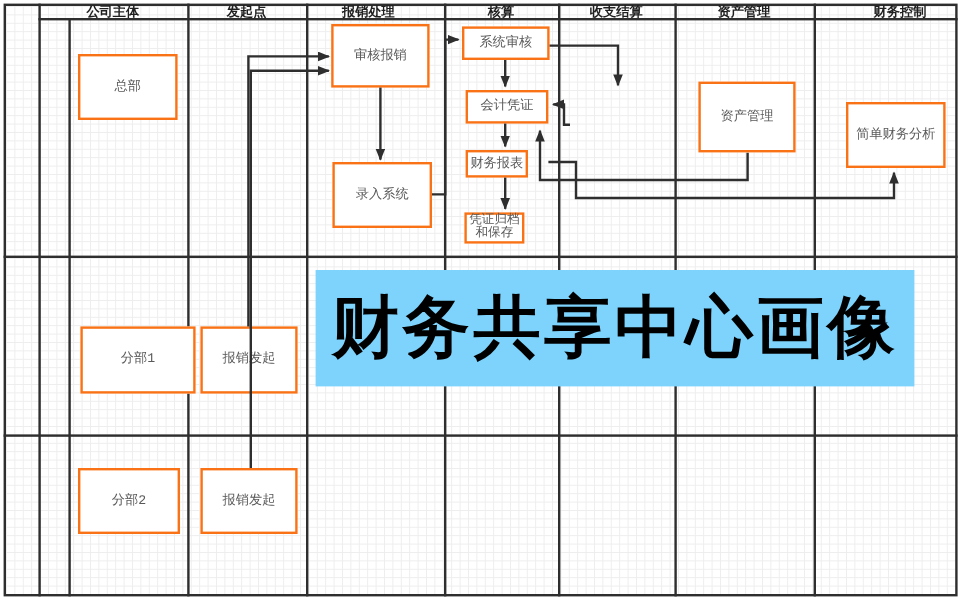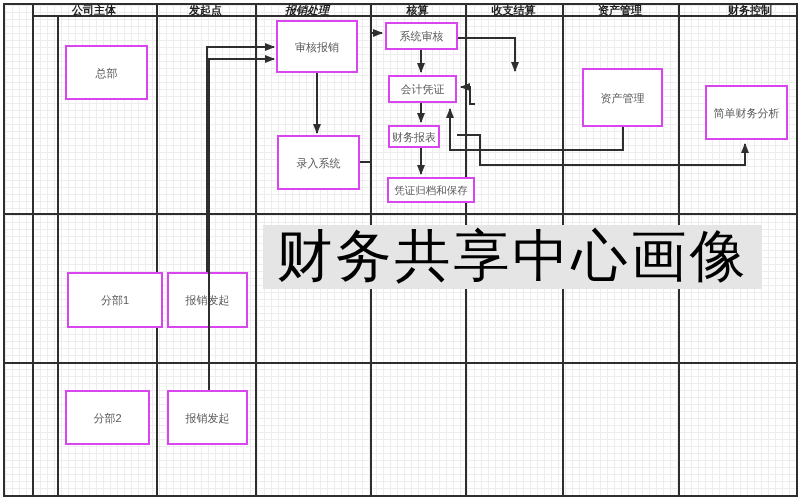--- a/index.html
+++ b/index.html
@@ -18,30 +18,30 @@
   }
   .vline{position:absolute;top:3px;width:2px;height:494px;background:#2e2e2e;}
   .vline.inner{top:16px;height:481px;}
   .hline{position:absolute;left:3px;width:795px;height:2px;background:#2e2e2e;}
   .hline.hdr{left:32px;width:766px;}
   .col-label{
     position:absolute;top:4px;height:12px;line-height:12px;text-align:center;
     font-size:11px;font-weight:bold;color:#1f1f1f;
   }
   .node{
-    position:absolute;background:#ffffff;border:2px solid #d946ef;box-sizing:border-box;
+    position:absolute;background:#ffffff;border:2px solid #f97316;box-sizing:border-box;
     display:flex;align-items:center;justify-content:center;text-align:center;
-    font-size:11px;color:#595959;line-height:12px;padding:1px;
+    font-size:11px;color:#595959;line-height:12px;padding:1px;font-family:Liberation Mono, monospace;
   }
   .node.small{font-size:10.5px;}
   svg.wires{position:absolute;left:0;top:0;pointer-events:none;}
   .banner{
-    position:absolute;left:263px;top:225px;width:499px;height:64px;
-    background:#e5e5e5;color:#000;display:flex;align-items:center;justify-content:center;
-    font-size:56px;font-weight:400;letter-spacing:3px;white-space:nowrap;
+    position:absolute;left:263px;top:225px;width:499px;height:97px;
+    background:#7dd3fc;color:#000;display:flex;align-items:center;justify-content:center;
+    font-size:56px;font-weight:700;letter-spacing:3px;white-space:nowrap;
   }
 </style>
 </head>
 <body>
 
 <div class="screen">
 
   <div class="sheet"></div>
 
   <div class="vline" style="left:32px;"></div>
@@ -52,42 +52,42 @@
   <div class="vline" style="left:465px;"></div>
   <div class="vline" style="left:562px;"></div>
   <div class="vline" style="left:678px;"></div>
 
   <div class="hline hdr" style="top:15px;"></div>
   <div class="hline" style="top:213px;"></div>
   <div class="hline" style="top:362px;"></div>
 
   <div class="col-label" style="left:32px;width:124px;">公司主体</div>
   <div class="col-label" style="left:156px;width:99px;">发起点</div>
-  <div class="col-label" style="left:255px;width:104px;font-style:italic;">报销处理</div>
+  <div class="col-label" style="left:255px;width:104px;">报销处理</div>
   <div class="col-label" style="left:370px;width:95px;">核算</div>
   <div class="col-label" style="left:465px;width:97px;">收支结算</div>
   <div class="col-label" style="left:562px;width:116px;">资产管理</div>
   <div class="col-label" style="left:678px;width:144px;">财务控制</div>
 
   <svg class="wires" width="805" height="500">
     <defs>
       <marker id="ah-u" markerUnits="userSpaceOnUse" markerWidth="12" markerHeight="10" refX="9" refY="4" orient="auto">
         <path d="M0,0 L10,4 L0,8 z" fill="#2e2e2e"></path>
       </marker>
     </defs>
     <path d="M 623 127 L 623 150 L 450 150 L 450 109" fill="none" stroke="#2e2e2e" stroke-width="2" marker-end="url(#ah-u)"></path>
   </svg>
 
   <div class="node" style="left:276px;top:20px;width:82px;height:53px;">审核报销</div>
   <div class="node" style="left:65px;top:45px;width:83px;height:55px;">总部</div>
   <div class="node" style="left:277px;top:135px;width:83px;height:55px;">录入系统</div>
   <div class="node" style="left:385px;top:22px;width:73px;height:28px;">系统审核</div>
   <div class="node" style="left:388px;top:75px;width:69px;height:28px;">会计凭证</div>
   <div class="node" style="left:388px;top:125px;width:52px;height:23px;">财务报表</div>
-  <div class="node small" style="left:387px;top:177px;width:88px;height:26px;line-height:11px;">凭证归档和保存</div>
+  <div class="node small" style="left:387px;top:177px;width:50px;height:26px;line-height:11px;">凭证归档和保存</div>
   <div class="node" style="left:582px;top:68px;width:81px;height:59px;">资产管理</div>
   <div class="node" style="left:705px;top:85px;width:83px;height:55px;">简单财务分析</div>
   <div class="node" style="left:67px;top:272px;width:96px;height:56px;">分部1</div>
   <div class="node" style="left:167px;top:272px;width:81px;height:56px;">报销发起</div>
   <div class="node" style="left:65px;top:390px;width:85px;height:55px;">分部2</div>
   <div class="node" style="left:167px;top:390px;width:81px;height:55px;">报销发起</div>
 
   <svg class="wires" width="805" height="500">
     <defs>
       <marker id="ah" markerUnits="userSpaceOnUse" markerWidth="12" markerHeight="10" refX="9" refY="4" orient="auto">

